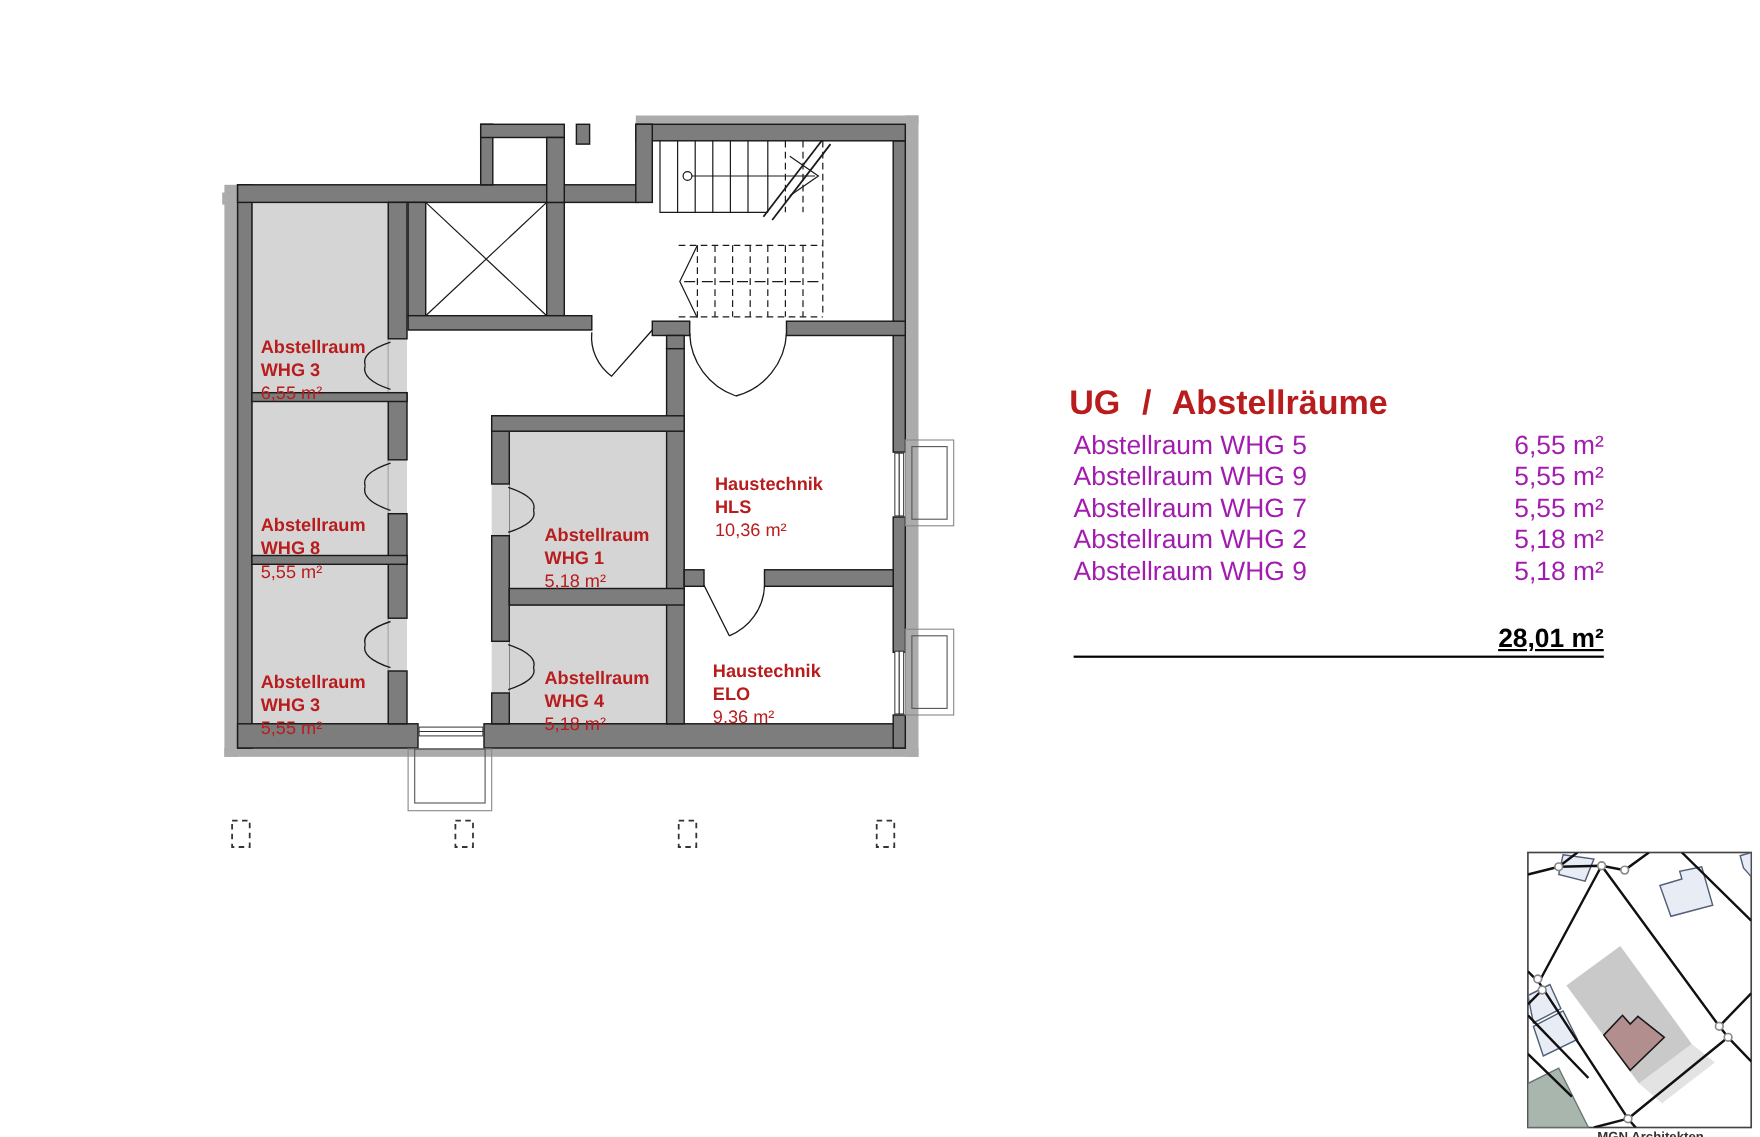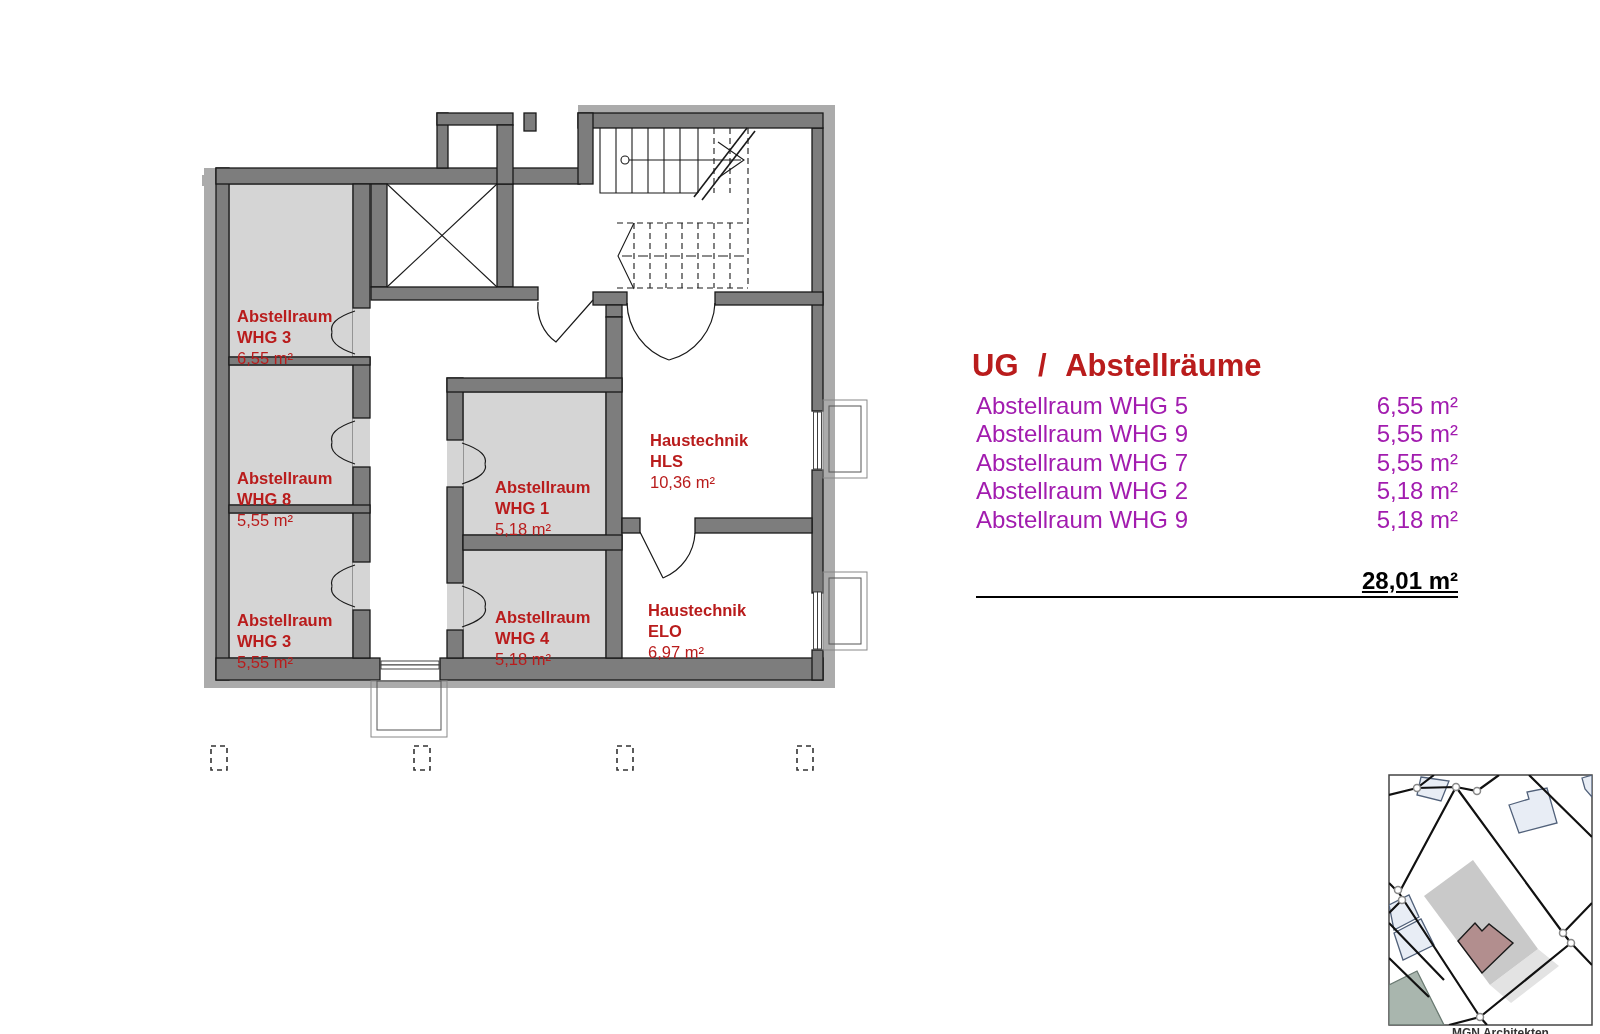--- a/index.html
+++ b/index.html
@@ -269,21 +269,21 @@
   <div class="area">5,18 m²</div>
 </div>
 <div class="rlabel" style="left:650px;top:410px">
   <div>Haustechnik</div>
   <div>HLS</div>
   <div class="area">10,36 m²</div>
 </div>
 <div class="rlabel" style="left:648px;top:580px">
   <div>Haustechnik</div>
   <div>ELO</div>
-  <div class="area">6,97 m²</div>
+  <div class="area">9,36 m²</div>
 </div>
 
 <div class="legend-title">UG / Abstellräume</div>
 
 <div class="legend-rows">
   <div class="legend-row">
     <span>Abstellraum WHG 5</span>
     <span>6,55 m²</span>
   </div>
   <div class="legend-row">

